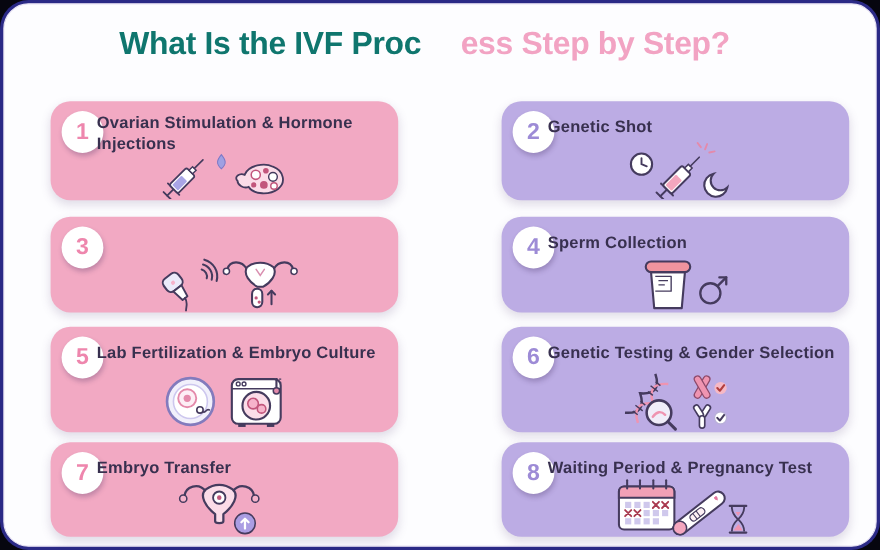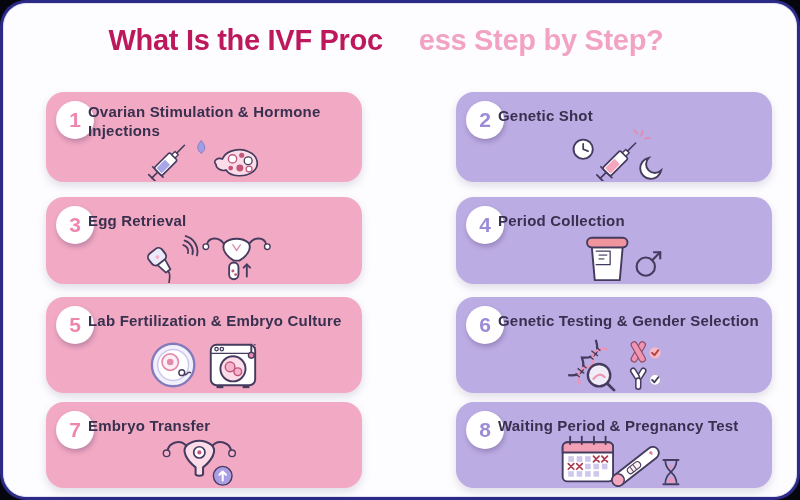--- a/index.html
+++ b/index.html
@@ -10,21 +10,21 @@
   .frame{position:absolute;inset:0;border-radius:26px;background:#2b2a86;}
   .panel{
     position:absolute;inset:3px;border-radius:23px;background:#fdfdff;
     border:1px solid #e7e2f3;
   }
   .title{
     position:absolute;top:20px;left:0;width:100%;text-align:center;
     font-size:29px;font-weight:800;letter-spacing:-0.3px;
     transform:translateX(-14px);
   }
-  .title .t1{color:#be185d;}
+  .title .t1{color:#0f766e;}
   .title .t2{color:#f2a3c3;margin-left:36px;}
   .card{
     position:absolute;width:316px;border-radius:18px;
     box-shadow:0 4px 9px rgba(96,74,120,0.18);
   }
   .card.pink{background:#f2a9c3;}
   .card.purple{background:#bcace4;}
   .badge{
     position:absolute;left:10px;top:9px;width:38px;height:38px;border-radius:50%;
     background:#ffffff;display:flex;align-items:center;justify-content:center;
@@ -112,21 +112,20 @@
               <line x1="4" y1="1" x2="9" y2="0"></line>
               <line x1="-4" y1="-4" x2="-7" y2="-8"></line>
           </g>
           <path transform="translate(108,41)" d="M-2,-11 A11,11 0 1 0 11,2 A8,8 0 1 1 -2,-11 Z" fill="#ffffff" stroke="#453b5e" stroke-width="2"></path>
         </svg>
       </div>
     </div>
 
     <div id="card3" class="card pink">
       <div class="badge">3</div>
-      <div class="label">Egg Retrieval</div>
       <div class="icons">
         <svg width="160" height="54" viewBox="0 0 160 58">
           <g transform="translate(36,38) rotate(-38)">
             <rect x="-9" y="-18" width="18" height="15" rx="5" fill="#eceafa" stroke="#453b5e" stroke-width="2"></rect>
             <path d="M-5,-3 L5,-3 L3,9 L-3,9 Z" fill="#ffffff" stroke="#453b5e" stroke-width="1.8" stroke-linejoin="round"></path>
             <path d="M0,9 C0,15 -6,17 -8,21" fill="none" stroke="#453b5e" stroke-width="1.8" stroke-linecap="round"></path>
             <circle cx="0" cy="-10" r="2" fill="#f6b3cb"></circle>
           </g>
           <g transform="translate(56,24) rotate(15)" stroke="#453b5e" stroke-width="2" fill="none" stroke-linecap="round">
             <path d="M0,-7 A7,7 0 0 1 7,0"></path>
@@ -149,21 +148,21 @@
           <g transform="translate(126,43)" stroke="#453b5e" stroke-width="2" fill="none" stroke-linecap="round" stroke-linejoin="round">
             <line x1="0" y1="8" x2="0" y2="-5"></line>
             <path d="M-3.5,-1.5 L0,-5 L3.5,-1.5"></path>
           </g>
         </svg>
       </div>
     </div>
 
     <div id="card4" class="card purple">
       <div class="badge">4</div>
-      <div class="label">Period Collection</div>
+      <div class="label">Sperm Collection</div>
       <div class="icons">
         <svg width="130" height="52" viewBox="0 0 130 54">
           <g transform="translate(58,28)">
             <path d="M-16,-11 L16,-11 L13,23 L-13,23 Z" fill="#ffffff" stroke="#453b5e" stroke-width="2" stroke-linejoin="round"></path>
             <rect x="-21" y="-21" width="42" height="10" rx="5" fill="#f0949e" stroke="#453b5e" stroke-width="2"></rect>
             <path d="M-12,-7 L3,-7 L3,7 L-12,7" fill="#ffffff" stroke="#453b5e" stroke-width="1.3" stroke-linejoin="round"></path>
             <line x1="-9" y1="-3" x2="0" y2="-3" stroke="#453b5e" stroke-width="1.2"></line>
             <line x1="-9" y1="1" x2="-3" y2="1" stroke="#453b5e" stroke-width="1.2"></line>
           </g>
           <g stroke="#453b5e" stroke-width="2.2" fill="none" stroke-linecap="round" stroke-linejoin="round">

